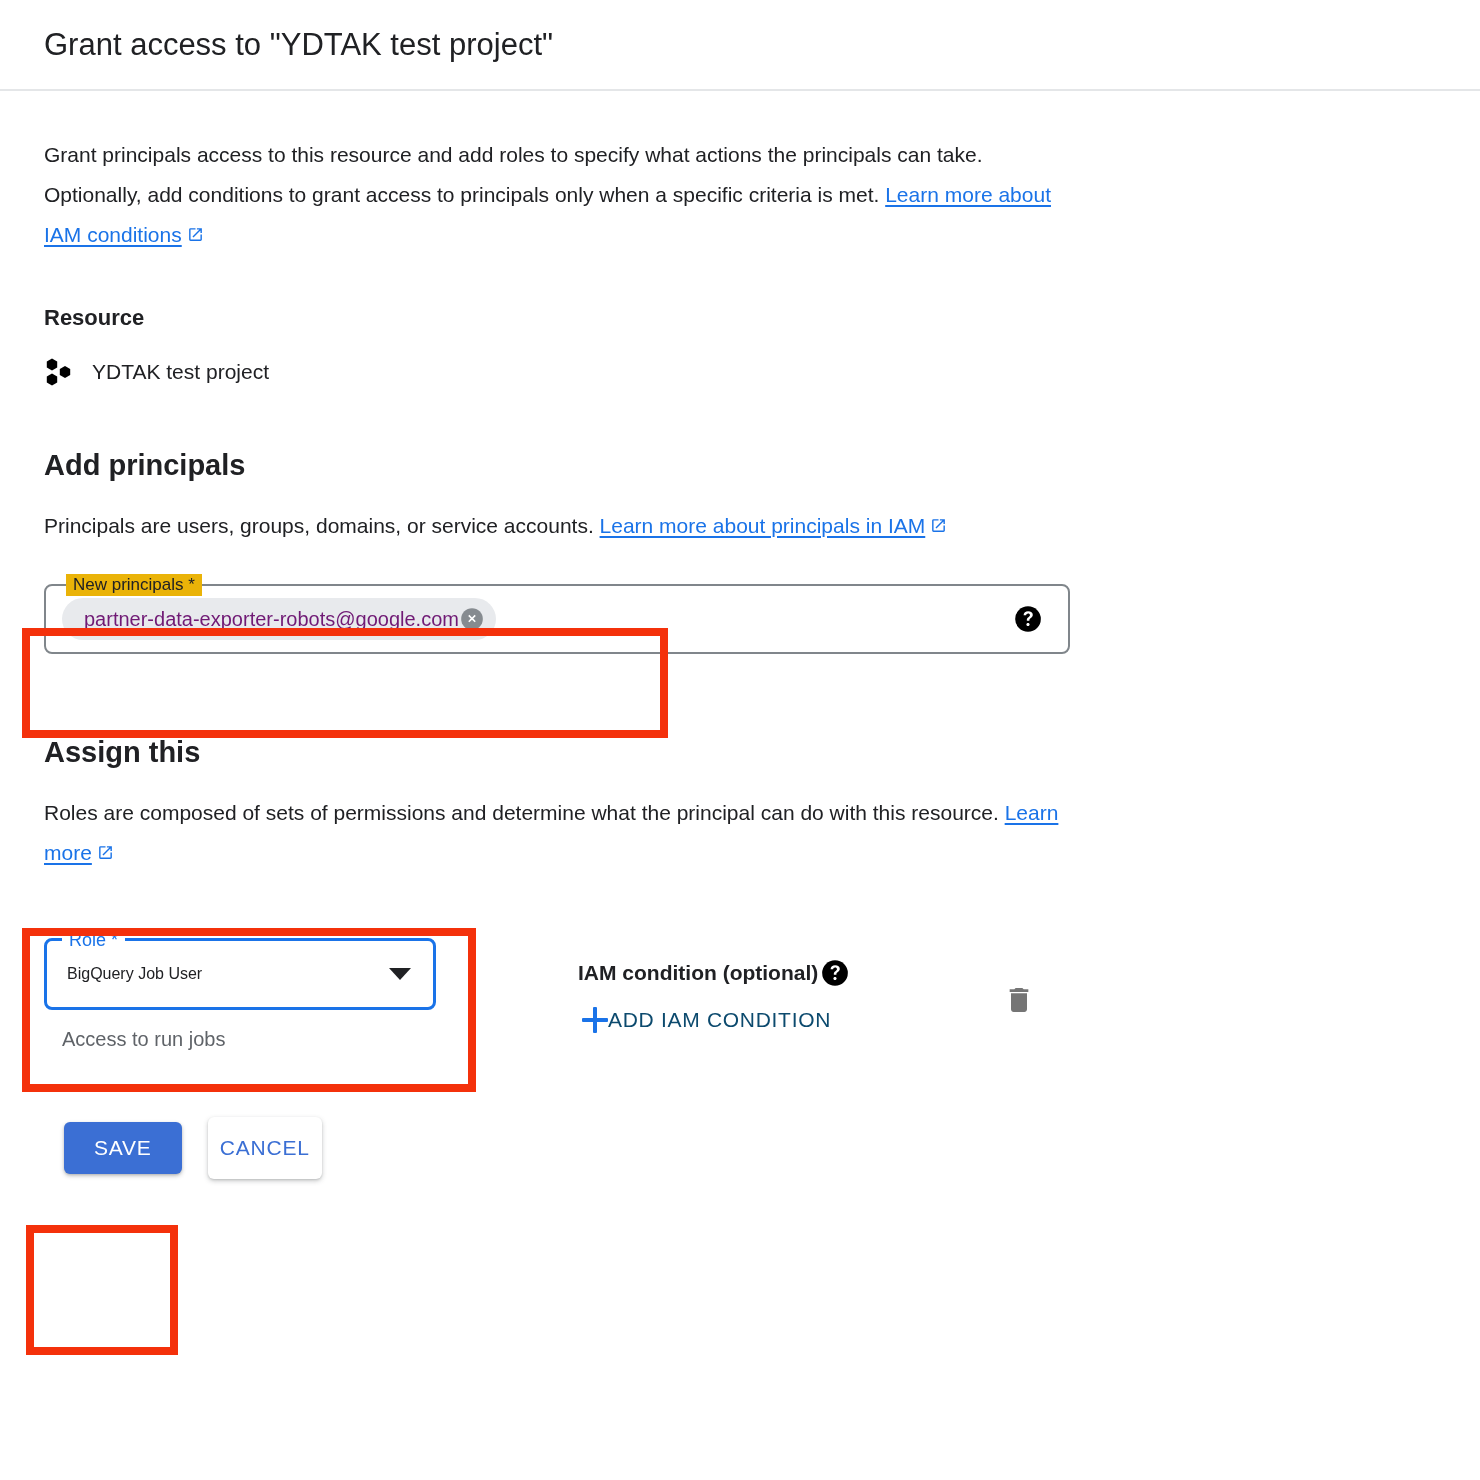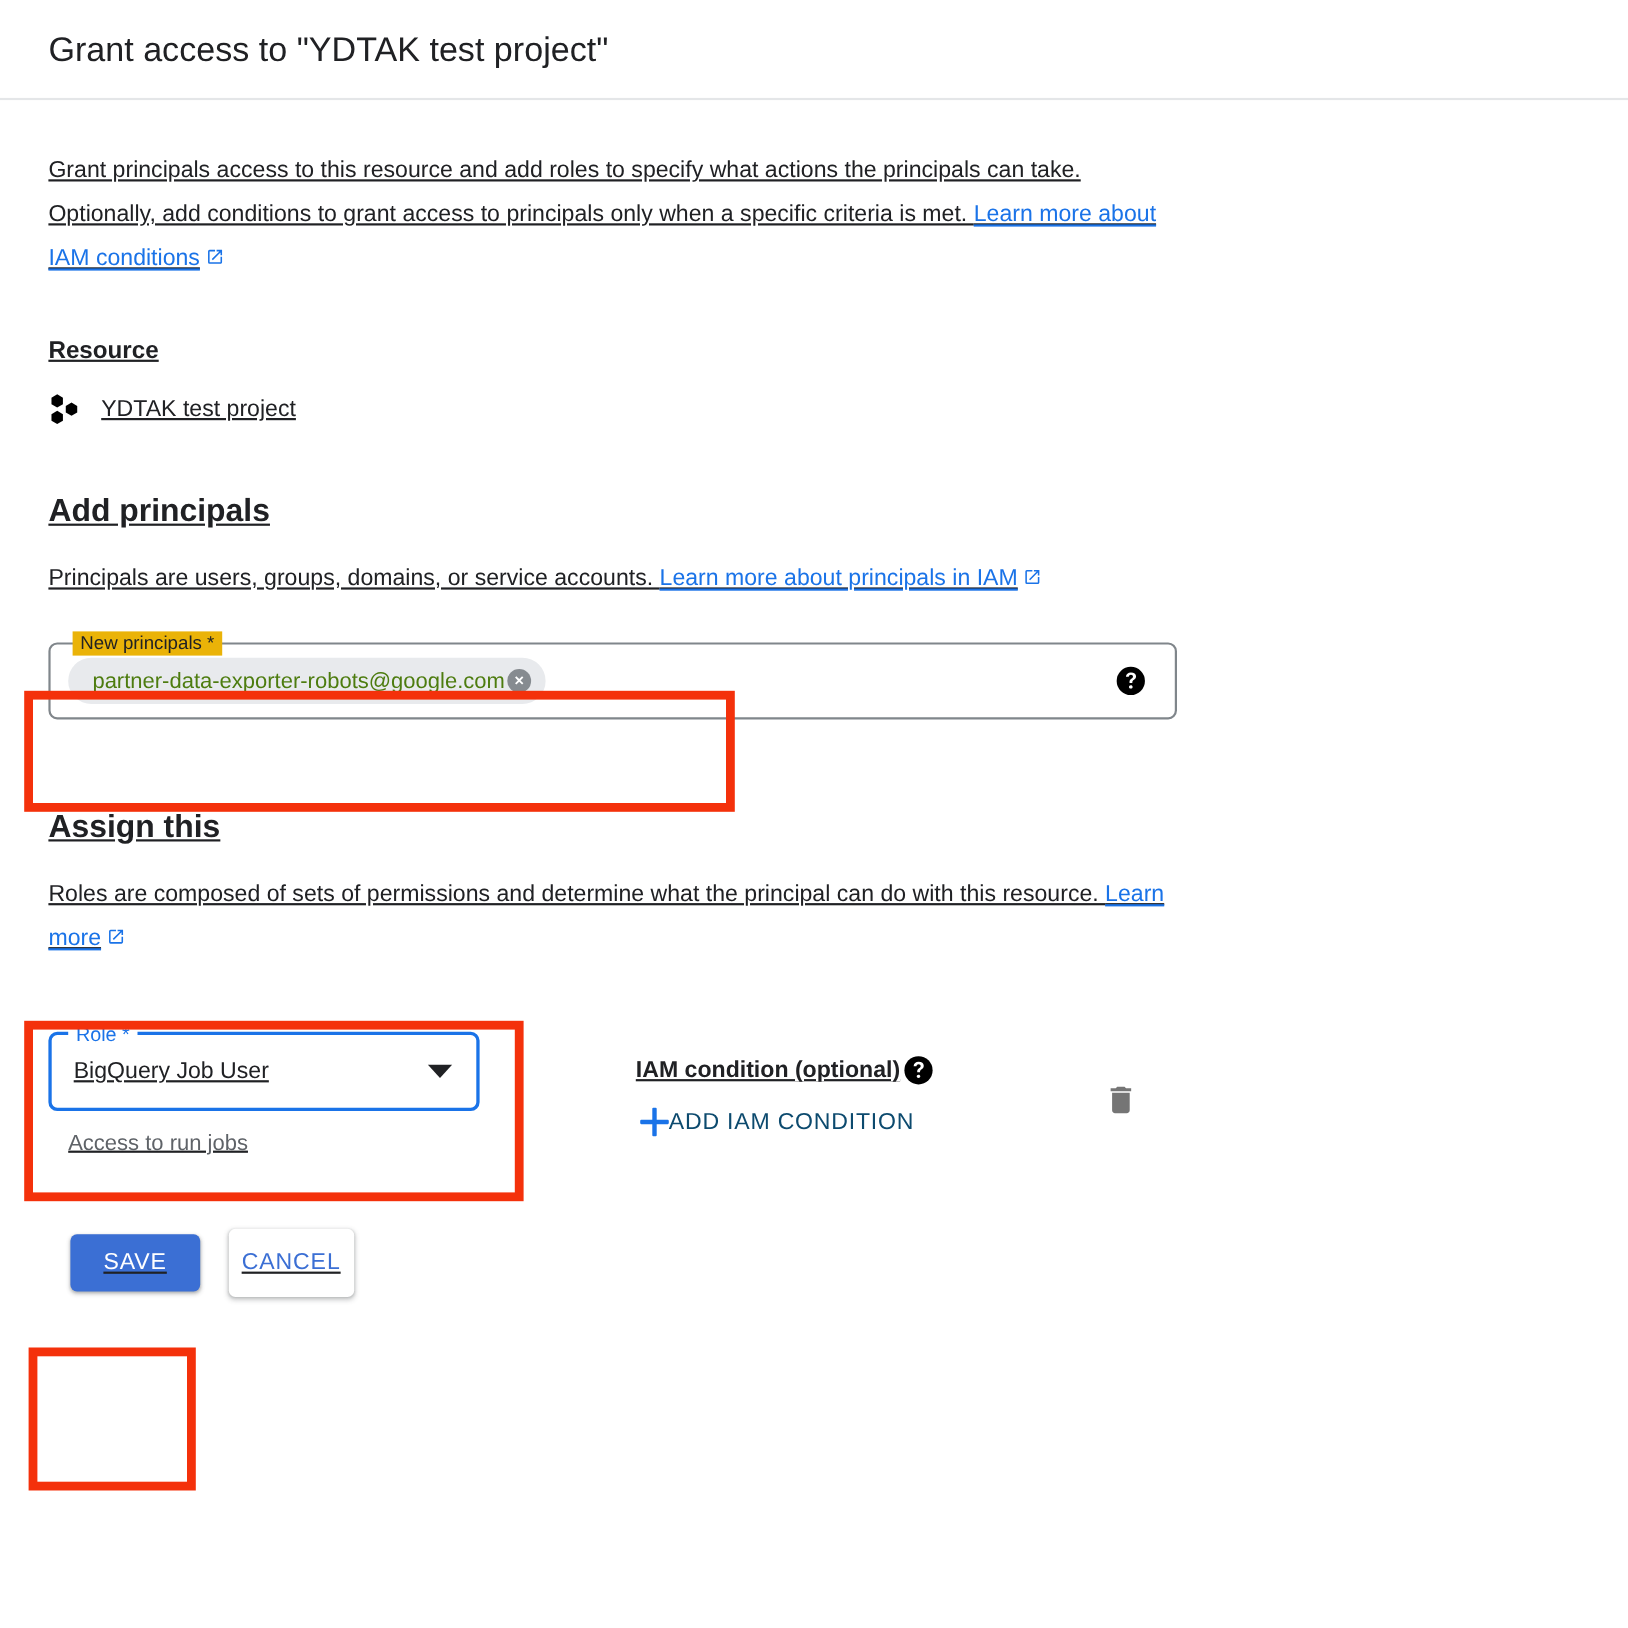--- a/index.html
+++ b/index.html
@@ -30,21 +30,20 @@
     font-size: 31px;
     font-weight: 400;
     letter-spacing: 0;
     color: #202124;
     line-height: 1.2;
   }
 
   
   .dialog-body {
     padding: 44px 44px 0 44px;
-    text-decoration: underline;
   }
 
   .intro-text {
     font-size: 21px;
     line-height: 40px;
     color: #202124;
     max-width: 1030px;
     margin: 0;
   }
 
@@ -151,21 +150,21 @@
     padding: 0 18px;
   }
   .chip {
     display: inline-flex;
     align-items: center;
     height: 42px;
     padding: 0 11px 0 22px;
     background: #e8eaed;
     border-radius: 21px;
     font-size: 20px;
-    color: #4d7c0f;
+    color: #701a75;
     cursor: default;
   }
   .chip-remove {
     width: 26px;
     height: 26px;
     flex: 0 0 26px;
     cursor: pointer;
   }
   .help-icon {
     width: 28px;
@@ -217,21 +216,21 @@
     left: 15px;
     background: #fff;
     padding: 0 7px;
     font-size: 18px;
     font-weight: 500;
     color: #1a73e8;
     line-height: 24px;
     white-space: nowrap;
   }
   .role-value {
-    font-size: 21px;
+    font-size: 16px;
     color: #202124;
   }
   .role-caret {
     position: absolute;
     right: 22px;
     top: 50%;
     transform: translateY(-50%);
     width: 0; height: 0;
     border-left: 11px solid transparent;
     border-right: 11px solid transparent;

